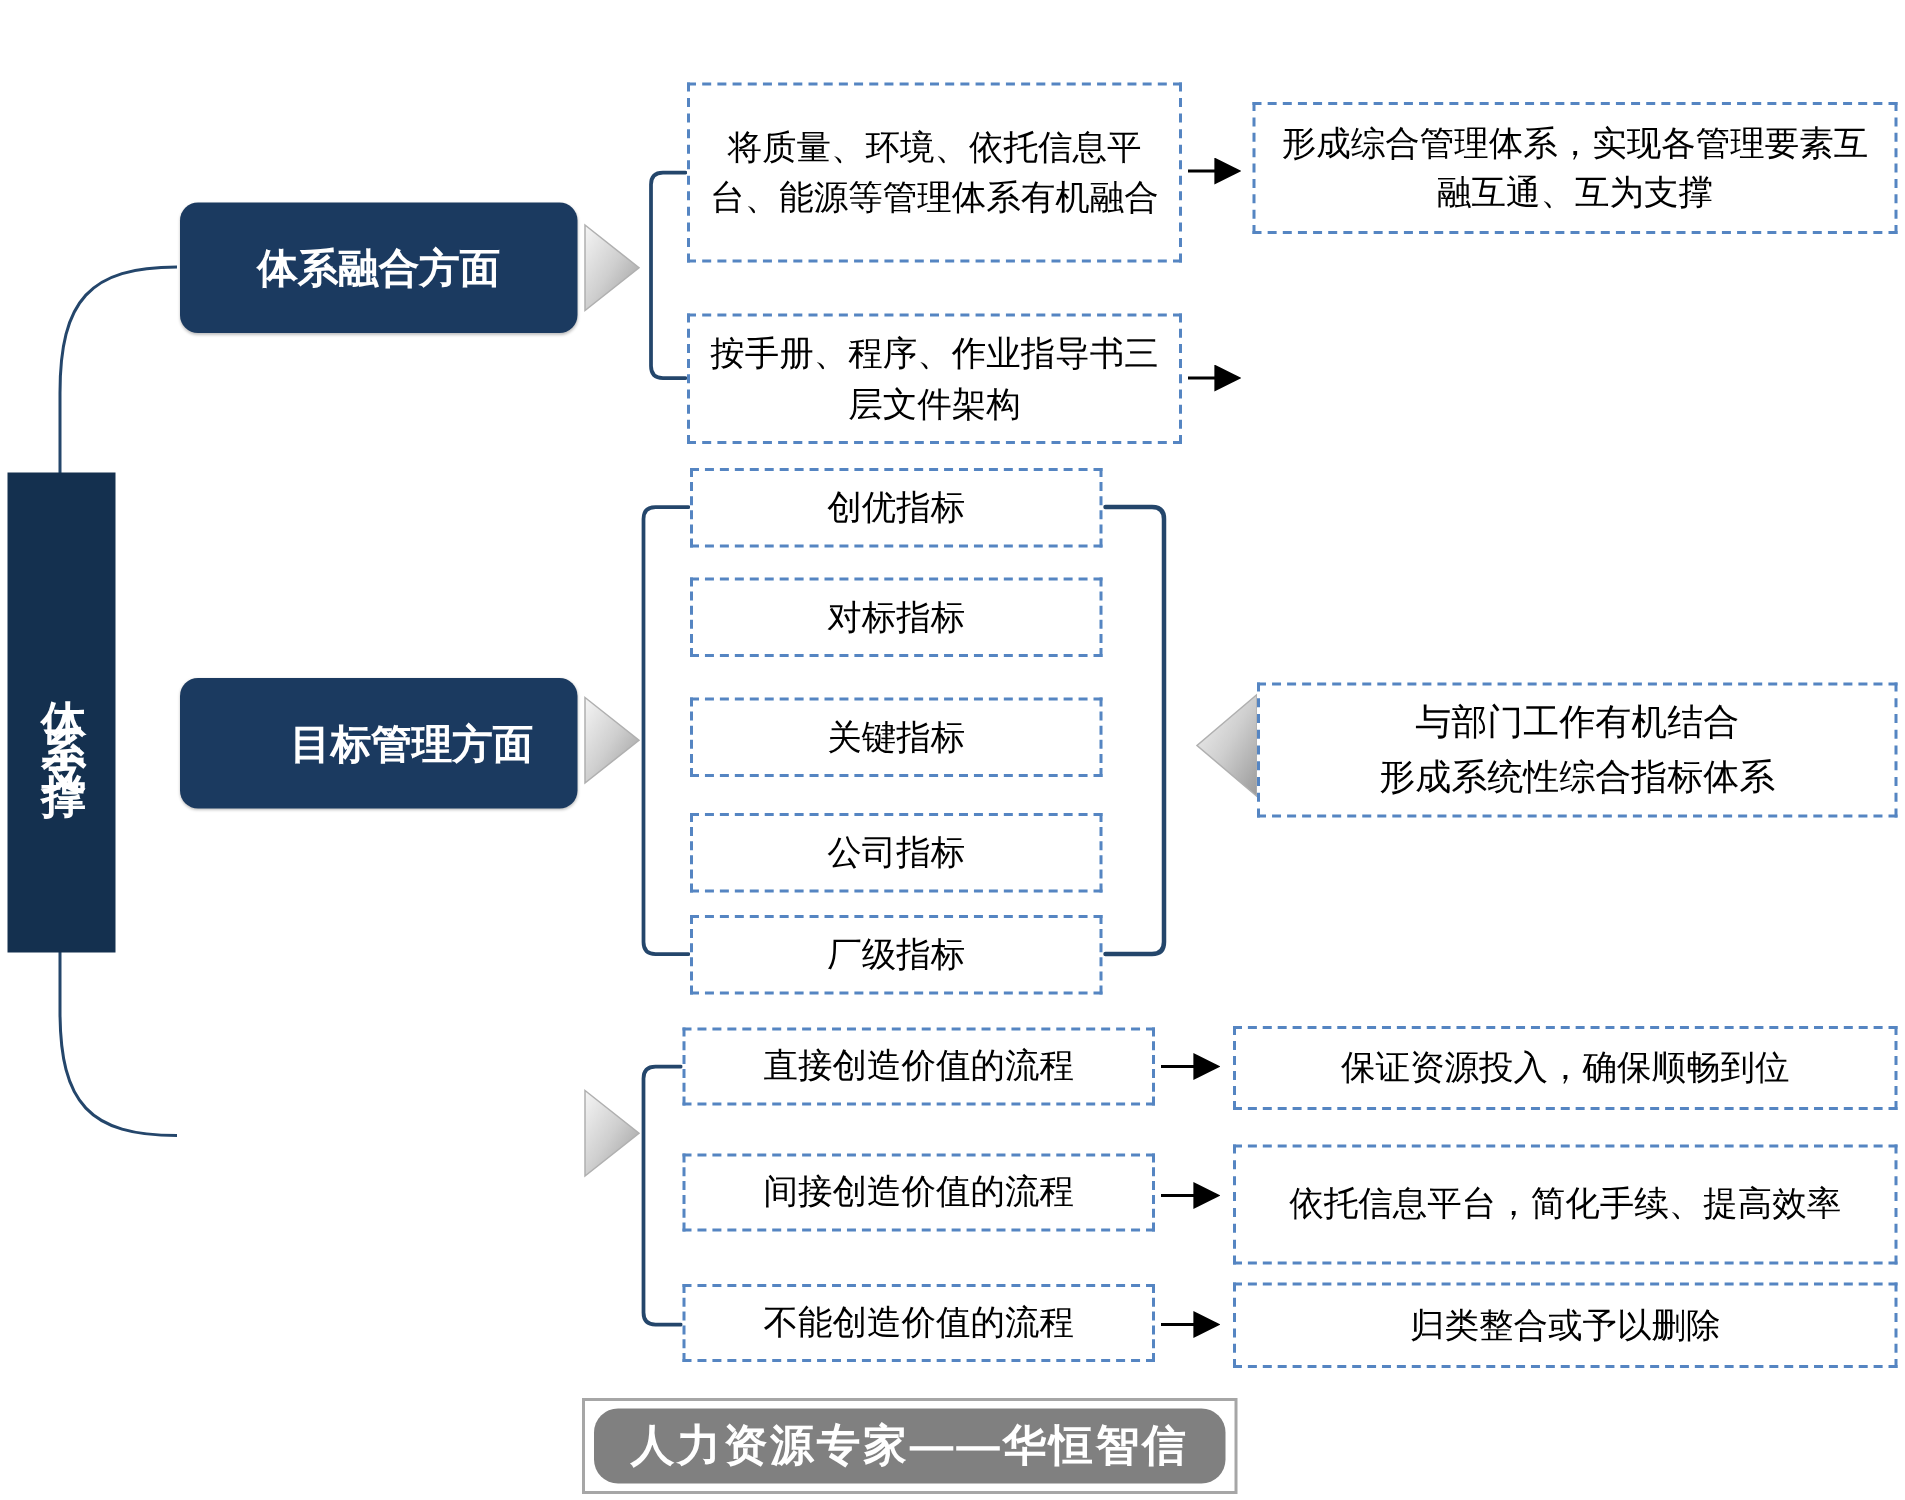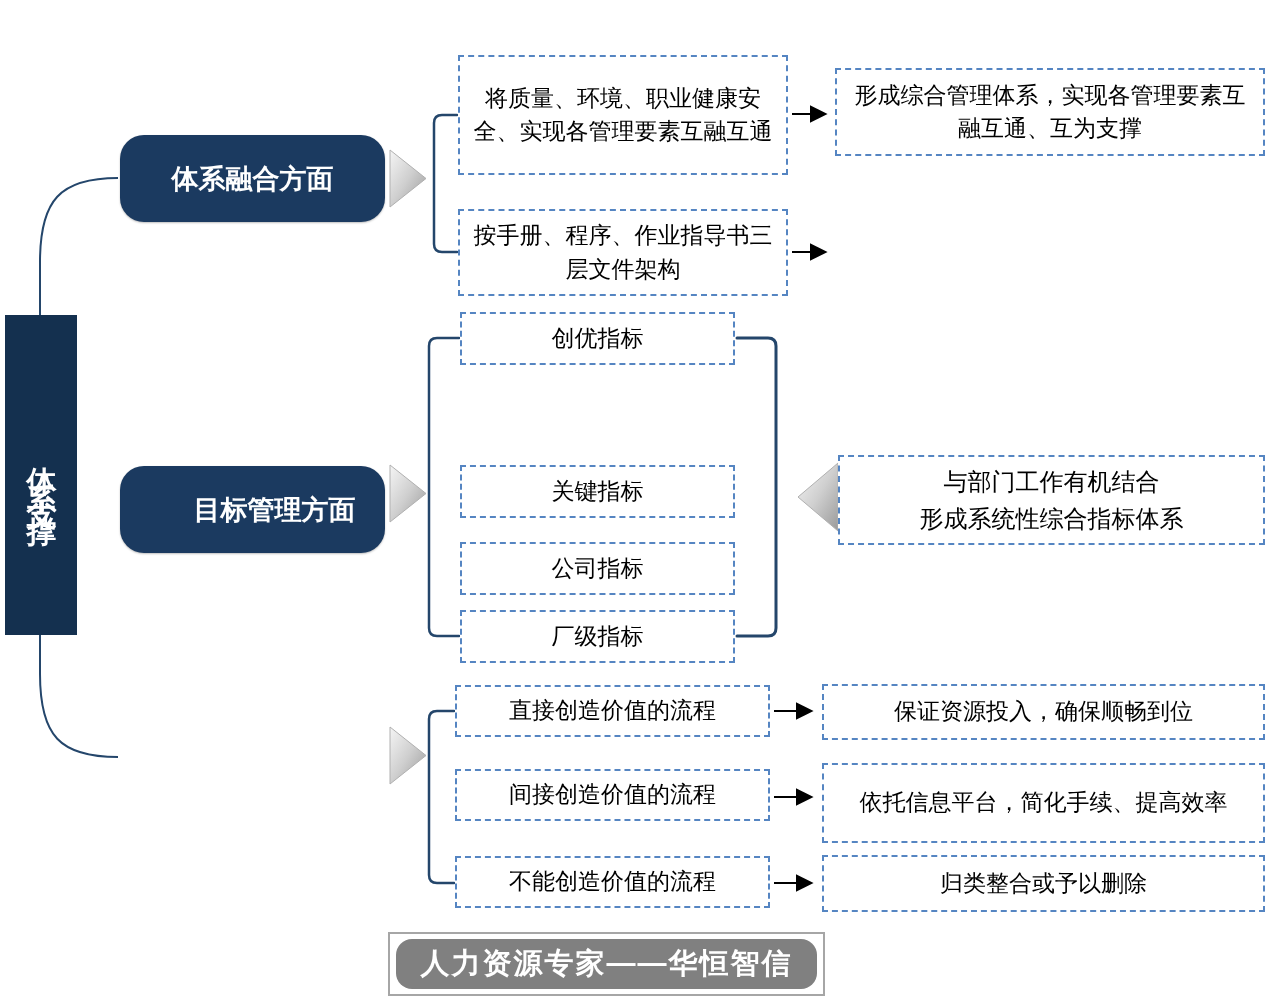--- a/index.html
+++ b/index.html
@@ -22,21 +22,21 @@
     display: flex; align-items: center; justify-content: center;
     writing-mode: vertical-rl;
     font-size: 30px; font-weight: bold;
     letter-spacing: 16px;
     z-index: 3;
   }
 
   .navy-box {
     left: 120px; width: 265px; height: 87px;
     background: #1B3A60;
-    border-radius: 24px;
+    border-radius: 12px;
     color: #ffffff;
     display: flex; align-items: center; justify-content: center;
     font-size: 27px; font-weight: bold;
     z-index: 2;
     box-shadow: 0 1px 2px rgba(0,0,0,0.25);
   }
 
   .dashed-box {
     background: #ffffff;
     border: 2px dashed #5585C2;
@@ -109,36 +109,39 @@
     <polygon points="838,463 798,497 838,531" fill="url(#chevGrad)" stroke="#B0B0B0" stroke-width="1"></polygon>
   </svg>
 
   <div class="abs vertical-box">
     <span>体系支撑</span>
   </div>
 
   <div class="abs navy-box" style="top:135px;">
     <span>体系融合方面</span>
   </div>
-  <div class="abs navy-box" style="top:466px;padding-left:44px;">
+  <div class="abs navy-box" style="top:452px;padding-left:44px;">
     <span>目标管理方面</span>
   </div>
 
   <div class="abs dashed-box" style="left:458px; top:55px; width:330px; height:120px;">
-    <span>将质量、环境、职业健康安全、实现各管理要素互融互通</span>
+    <span>将质量、环境、依托信息平台、能源等管理体系有机融合</span>
   </div>
   <div class="abs dashed-box" style="left:458px; top:209px; width:330px; height:87px;">
     <span>按手册、程序、作业指导书三层文件架构</span>
   </div>
   <div class="abs dashed-box" style="left:835px; top:68px; width:430px; height:88px;">
     <span>形成综合管理体系，实现各管理要素互融互通、互为支撑</span>
   </div>
 
   <div class="abs dashed-box" style="left:460px; top:312px; width:275px; height:53px;">
     <span>创优指标</span>
+  </div>
+  <div class="abs dashed-box" style="left:460px; top:385px; width:275px; height:53px;">
+    <span>对标指标</span>
   </div>
   <div class="abs dashed-box" style="left:460px; top:465px; width:275px; height:53px;">
     <span>关键指标</span>
   </div>
   <div class="abs dashed-box" style="left:460px; top:542px; width:275px; height:53px;">
     <span>公司指标</span>
   </div>
   <div class="abs dashed-box" style="left:460px; top:610px; width:275px; height:53px;">
     <span>厂级指标</span>
   </div>

